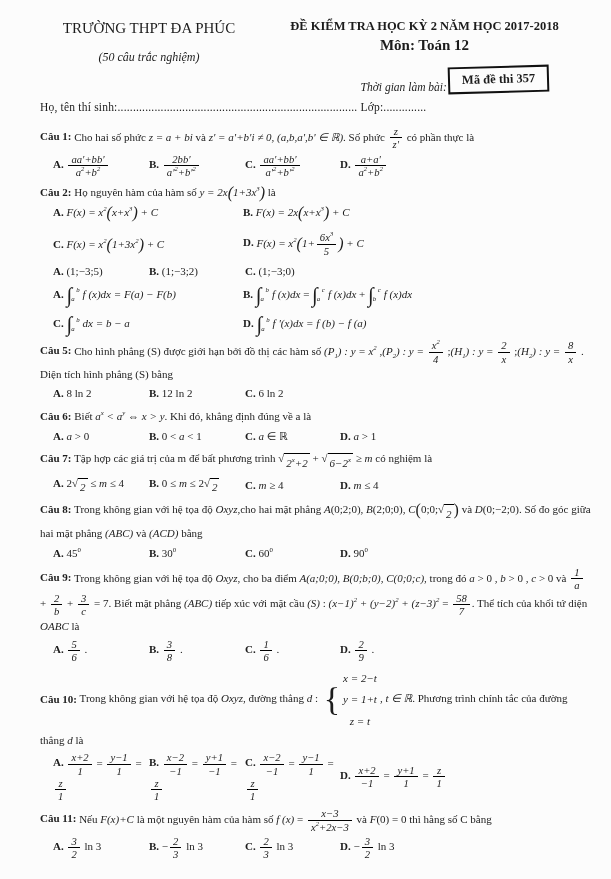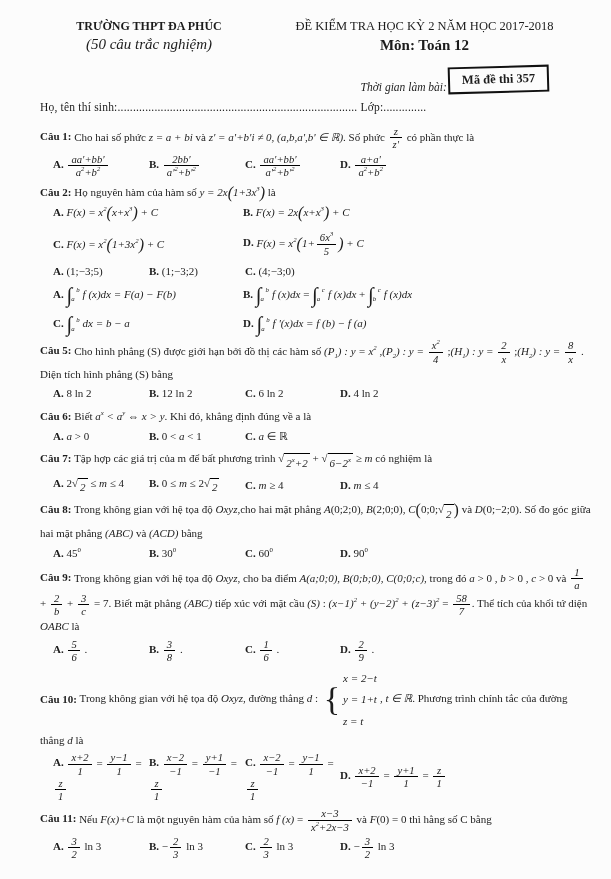--- a/index.html
+++ b/index.html
@@ -10,23 +10,23 @@
     color:#1c1c1c;
     background:#fcfcfc;
     overflow:hidden;
   }
   .page { position:relative; width:611px; height:879px; padding-top:18px; }
 
   
   .header { display:flex; }
   .h-left  { width:268px; text-align:center; padding-left:30px; }
   .h-right { flex:1; text-align:center; padding-right:30px; }
-  .school, .dept { font-weight:bold; font-size:12px; line-height:1.35; }
-  .note { font-style:italic; font-size:15px; line-height:1.4; }
-  .title { font-weight:normal; font-size:12.5px; line-height:1.35; }
+  .school, .dept { font-weight:normal; font-size:15px; line-height:1.35; }
+  .note { font-style:italic; font-size:12px; line-height:1.4;margin-top:11px; }
+  .title { font-weight:bold; font-size:12.5px; line-height:1.35; }
   .subject { font-weight:bold; font-size:15px; line-height:1.35; }
   .duration { font-style:italic; font-size:11.5px; line-height:1.4;margin-top:24px; }
   .name-row { margin:6px 8px 0 40px; font-size:11.5px; letter-spacing:0.2px; }
   .code-box {
     position:absolute; top:66px; right:62px;
     border:2px solid #111; padding:4px 12px;
     font-weight:bold; font-size:12.5px;
     transform:rotate(-1.6deg);
     background:#fcfcfc;
   }
@@ -55,21 +55,21 @@
   .intg { display:inline-flex; align-items:center; vertical-align:middle; margin-right:1px; }
   .isym { font-size:1.9em; line-height:.9; font-style:normal; }
   .ilim { display:inline-flex; flex-direction:column; font-size:.62em; font-style:italic;
           line-height:1.25; margin:0 2px 0 0; }
   .ilim .iu { margin-left:4px; }
   .ilim .il { margin-left:-1px; }
   .bigp { font-size:1.45em; line-height:0; vertical-align:middle; font-weight:400; }
   .cases { display:inline-flex; align-items:center; vertical-align:middle; margin:0 3px; }
   .cbr { font-size:3.1em; font-weight:200; line-height:.9; }
   .cln { display:inline-flex; flex-direction:column; font-style:italic; row-gap:3px;
-         padding-left:3px; text-align:left; }
+         padding-left:3px; text-align:center; }
 </style>
 </head>
 <body>
 
 <div class="page">
 
   <div class="header">
     <div class="h-left">
       <div class="school">TRƯỜNG THPT ĐA PHÚC</div>
       <div class="note">(50 câu trắc nghiệm)</div>
@@ -122,21 +122,21 @@
                   <span class="fn">6x<sup>3</sup></span>
                   <span class="fd">5</span>
                 </span><span class="bigp">)</span> + C</i></span></div>
       </div>
     </div>
 
     <div class="q">
       <div class="answers cols4">
         <div class="ans"><b class="albl">A.</b> <span>(1;−3;5)</span></div>
         <div class="ans"><b class="albl">B.</b> <span>(1;−3;2)</span></div>
-        <div class="ans"><b class="albl">C.</b> <span>(4;−3;0)</span></div>
+        <div class="ans"><b class="albl">C.</b> <span>(1;−3;0)</span></div>
       </div>
     </div>
 
     <div class="q">
       <div class="answers cols2">
         <div class="ans"><b class="albl">A.</b> <span><span class="intg">
                 <span class="isym">∫</span>
                 <span class="ilim">
                   <span class="iu">b</span>
                   <span class="il">a</span>
@@ -187,30 +187,30 @@
               <span class="fd">x</span>
             </span> ;<i>(H<sub>2</sub>) : y =</i> <span class="frac">
               <span class="fn">8</span>
               <span class="fd">x</span>
             </span> .</span></div>
       <div class="stem">Diện tích hình phẳng (S) bằng</div>
       <div class="answers cols4">
         <div class="ans"><b class="albl">A.</b> <span>8 ln 2</span></div>
         <div class="ans"><b class="albl">B.</b> <span>12 ln 2</span></div>
         <div class="ans"><b class="albl">C.</b> <span>6 ln 2</span></div>
-        <div class="ans"><b class="albl">D.</b> <span>4 ln 2</span></div>
       </div>
     </div>
 
     <div class="q">
       <div class="stem"><b class="qnum">Câu 6:</b> <span>Biết <i>a<sup>x</sup> &lt; a<sup>y</sup></i> ⇔ <i>x &gt; y</i>. Khi đó, khẳng định đúng về a là</span></div>
       <div class="answers cols4">
         <div class="ans"><b class="albl">A.</b> <span><i>a</i> &gt; 0</span></div>
         <div class="ans"><b class="albl">B.</b> <span>0 &lt; <i>a</i> &lt; 1</span></div>
         <div class="ans"><b class="albl">C.</b> <span><i>a</i> ∈ ℝ</span></div>
+        <div class="ans"><b class="albl">D.</b> <span><i>a</i> &gt; 1</span></div>
       </div>
     </div>
 
     <div class="q">
       <div class="stem"><b class="qnum">Câu 7:</b> <span>Tập hợp các giá trị của m để bất phương trình <span class="sqrt">
               <span class="rsym">√</span>
               <span class="rad">2<sup>x</sup>+2</span>
             </span> + <span class="sqrt">
               <span class="rsym">√</span>
               <span class="rad">6−2<sup>x</sup></span>

